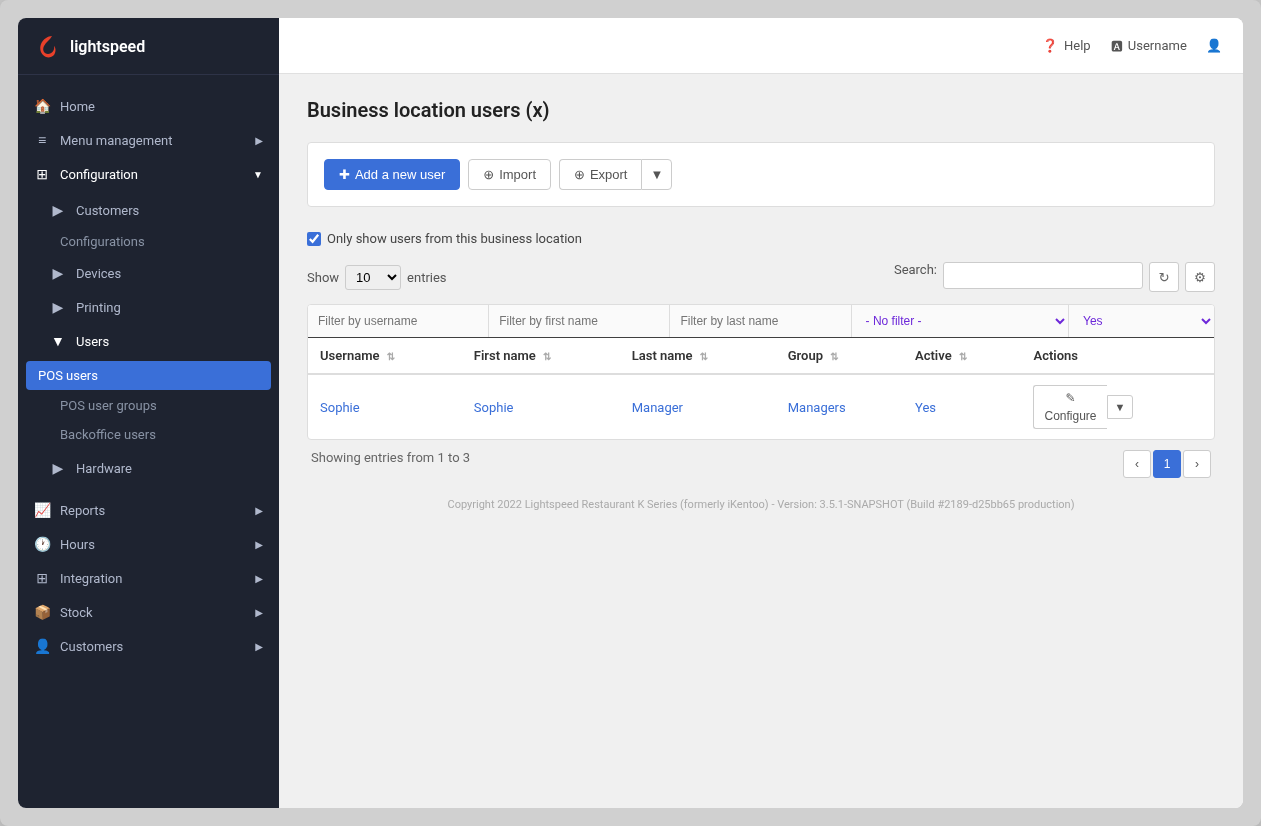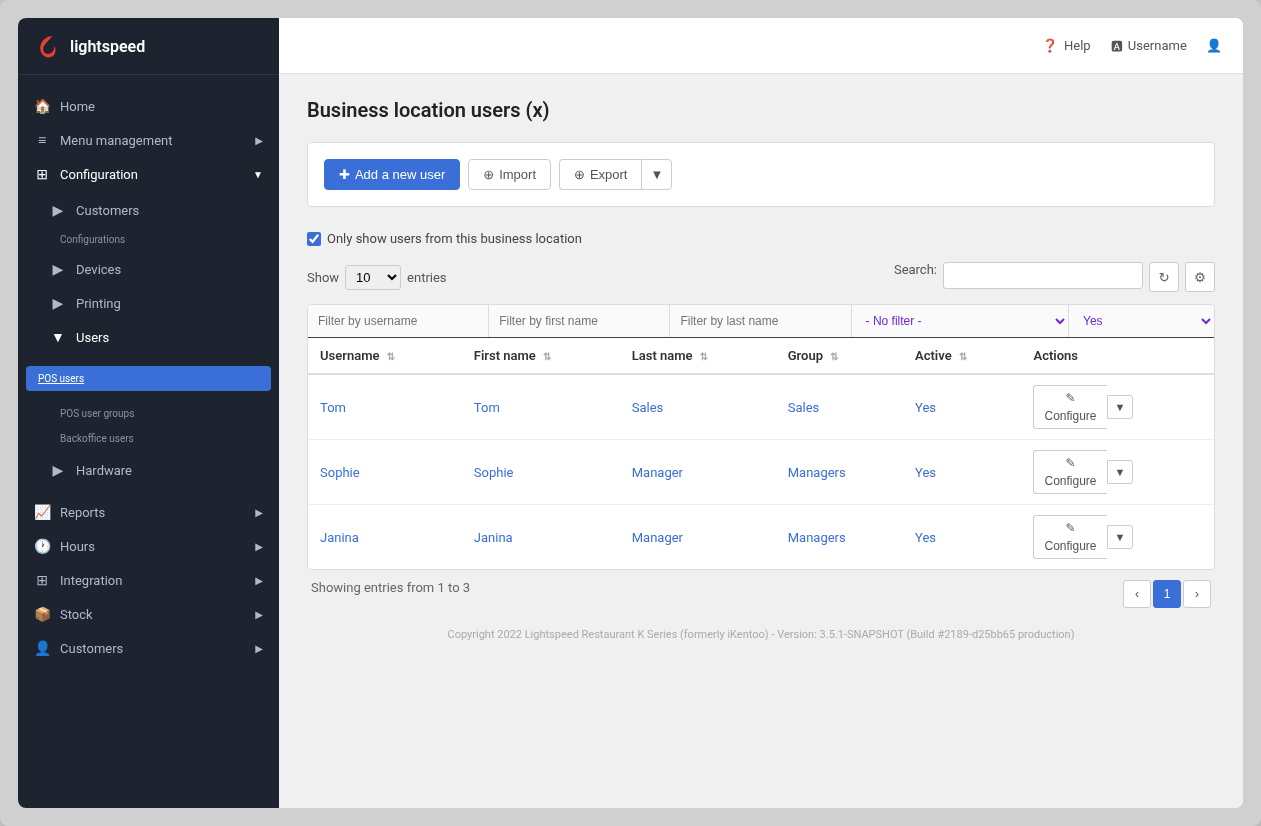--- a/index.html
+++ b/index.html
@@ -12,22 +12,22 @@
     
     .sidebar { width: 261px; background: #1e2330; color: #ccc; display: flex; flex-direction: column; flex-shrink: 0; overflow-y: auto; }
     .sidebar-logo { padding: 14px 16px; display: flex; align-items: center; gap: 8px; border-bottom: 1px solid #2e3347; }
     .logo-icon { width: 28px; height: 28px; }
     .logo-text { color: #fff; font-size: 16px; font-weight: 600; }
     .sidebar-nav { flex: 1; padding: 8px 0; }
     .nav-item { display: flex; align-items: center; gap: 10px; padding: 9px 16px; cursor: pointer; color: #b0b8cc; font-size: 13px; transition: background 0.15s; }
     .nav-item .nav-icon { width: 16px; text-align: center; font-size: 14px; }
     .nav-item .chevron { margin-left: auto; font-size: 10px; }
     .nav-item.expanded { color: #fff; }
-    .nav-sub-item { padding: 7px 16px 7px 42px; cursor: pointer; color: #8892a4; font-size: 10px; }
-    .nav-sub-item.active { background: #3a6fd8; color: #fff; border-radius: 4px; margin: 10px 8px; padding: 7px 12px; text-decoration: underline; }
+    .nav-sub-item { padding: 7px 16px 7px 42px; cursor: pointer; color: #8892a4; font-size: 13px; }
+    .nav-sub-item.active { background: #3a6fd8; color: #fff; border-radius: 4px; margin: 1px 8px; padding: 7px 12px; }
     .nav-section { padding: 6px 0; }
 
     
     .main { flex: 1; display: flex; flex-direction: column; background: #f0f0f0; overflow: hidden; }
     .top-bar { background: #fff; border-bottom: 1px solid #e0e0e0; padding: 0 20px; height: 56px; display: flex; align-items: center; justify-content: flex-end; gap: 20px; flex-shrink: 0; }
     .top-bar-item { display: flex; align-items: center; gap: 5px; color: #555; cursor: pointer; font-size: 13px; }
 
     
     .content { flex: 1; overflow-y: auto; padding: 24px 28px; }
     .page-title { font-size: 20px; font-weight: 600; color: #222; margin-bottom: 20px; }
@@ -278,68 +278,36 @@
                   <span>Active</span>
                   <span class="sort-icon">⇅</span>
                 </th>
                 <th>
                   <span>Actions</span>
                 </th>
               </tr>
             </thead>
             <tbody id="table-body">
 
-            <tr>
-      <td><a class="link">Tom</a></td>
-      <td><a class="link">Tom</a></td>
-      <td><a class="link">Sales</a></td>
-      <td><a class="link">Sales</a></td>
-      <td><a class="link">Yes</a></td>
-      <td>
-        <div class="configure-btn">
-          <button class="main">
-            <span>✎</span>
-            <span>Configure</span>
-          </button>
-          <button class="arrow">▼</button>
-        </div>
-      </td>
-    </tr>
                 <tr>
       <td><a class="link">Sophie</a></td>
       <td><a class="link">Sophie</a></td>
       <td><a class="link">Manager</a></td>
       <td><a class="link">Managers</a></td>
       <td><a class="link">Yes</a></td>
       <td>
         <div class="configure-btn">
           <button class="main">
             <span>✎</span>
             <span>Configure</span>
           </button>
           <button class="arrow">▼</button>
         </div>
       </td>
     </tr>
-                <tr>
-      <td><a class="link">Janina</a></td>
-      <td><a class="link">Janina</a></td>
-      <td><a class="link">Manager</a></td>
-      <td><a class="link">Managers</a></td>
-      <td><a class="link">Yes</a></td>
-      <td>
-        <div class="configure-btn">
-          <button class="main">
-            <span>✎</span>
-            <span>Configure</span>
-          </button>
-          <button class="arrow">▼</button>
-        </div>
-      </td>
-    </tr>
               </tbody>
           </table>
         </div>
 
         <div class="table-footer">
           <span class="showing-text">Showing entries from 1 to 3</span>
           <div class="pagination">
             <button class="page-btn">‹</button>
             <button class="page-btn active">1</button>
             <button class="page-btn">›</button>

